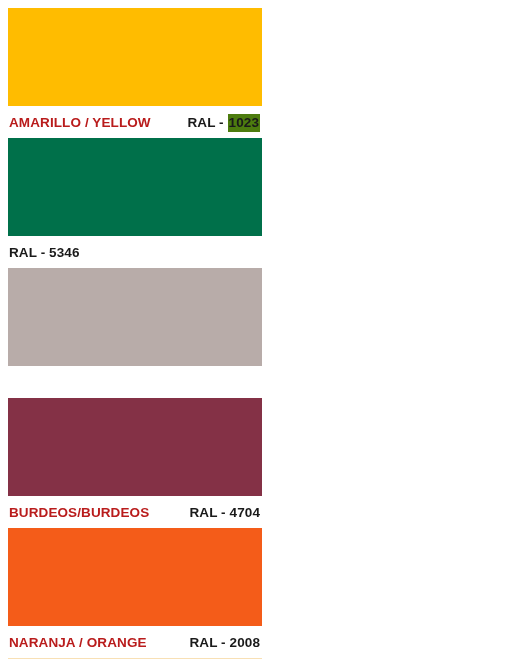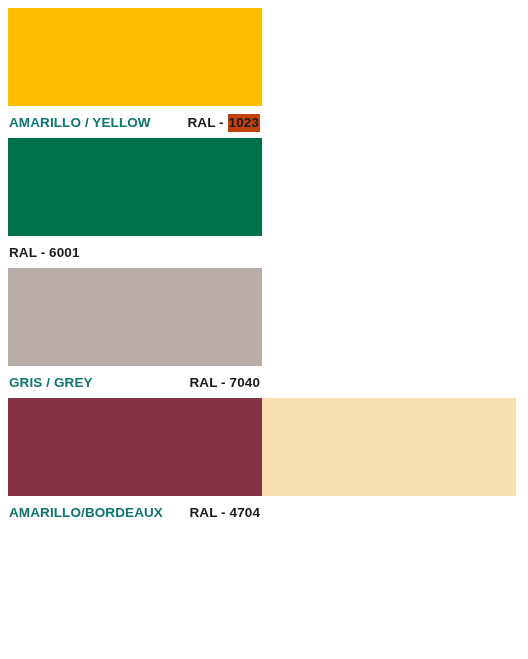--- a/index.html
+++ b/index.html
@@ -47,65 +47,68 @@
     display: flex;
     align-items: center;
     justify-content: space-between;
     padding: 0 2px 0 1px;
     box-sizing: border-box;
   }
 
   .swatch-name {
     font-size: 13.5px;
     font-weight: bold;
-    color: #0f766e;
+    color: #b91c1c;
     letter-spacing: 0.1px;
     white-space: nowrap;
   }
 
   .swatch-code {
     font-size: 13.5px;
     font-weight: bold;
     color: #1a1a1a;
     letter-spacing: 0.1px;
     white-space: nowrap;
   }
 
   .code-number.selected {
-    background: #c2410c;
+    background: #4d7c0f;
     padding: 1px 1px 2px 1px;
   }
 </style>
 </head>
 <body>
 
 <div class="palette" id="palette">
     <div class="swatch-cell col-left">
       <div class="swatch-chip" style="background: rgb(255, 188, 0);"></div>
       <div class="swatch-caption">
         <span class="swatch-name">AMARILLO / YELLOW</span>
         <span class="swatch-code"><span>RAL - </span><span class="code-number selected">1023</span></span>
       </div>
     </div>
     <div class="swatch-cell col-right">
       <div class="swatch-chip" style="background: rgb(0, 112, 74);"></div>
       <div class="swatch-caption">
-        <span class="swatch-code"><span>RAL - </span><span class="code-number">6001</span></span>
+        <span class="swatch-code"><span>RAL - </span><span class="code-number">5346</span></span>
       </div>
     </div>
     <div class="swatch-cell col-left">
       <div class="swatch-chip" style="background: rgb(184, 172, 169);"></div>
-      <div class="swatch-caption">
-        <span class="swatch-name">GRIS / GREY</span>
-        <span class="swatch-code"><span>RAL - </span><span class="code-number">7040</span></span>
-      </div>
     </div>
     <div class="swatch-cell col-right">
       <div class="swatch-chip" style="background: rgb(132, 49, 70);"></div>
       <div class="swatch-caption">
-        <span class="swatch-name">AMARILLO/BORDEAUX</span>
+        <span class="swatch-name">BURDEOS/BURDEOS</span>
         <span class="swatch-code"><span>RAL - </span><span class="code-number">4704</span></span>
+      </div>
+    </div>
+    <div class="swatch-cell col-left">
+      <div class="swatch-chip" style="background: rgb(244, 92, 25);"></div>
+      <div class="swatch-caption">
+        <span class="swatch-name">NARANJA / ORANGE</span>
+        <span class="swatch-code"><span>RAL - </span><span class="code-number">2008</span></span>
       </div>
     </div>
     <div class="swatch-cell col-right">
       <div class="swatch-chip" style="background: rgb(248, 224, 181);"></div>
     </div>
   </div>
 
 </body></html>

